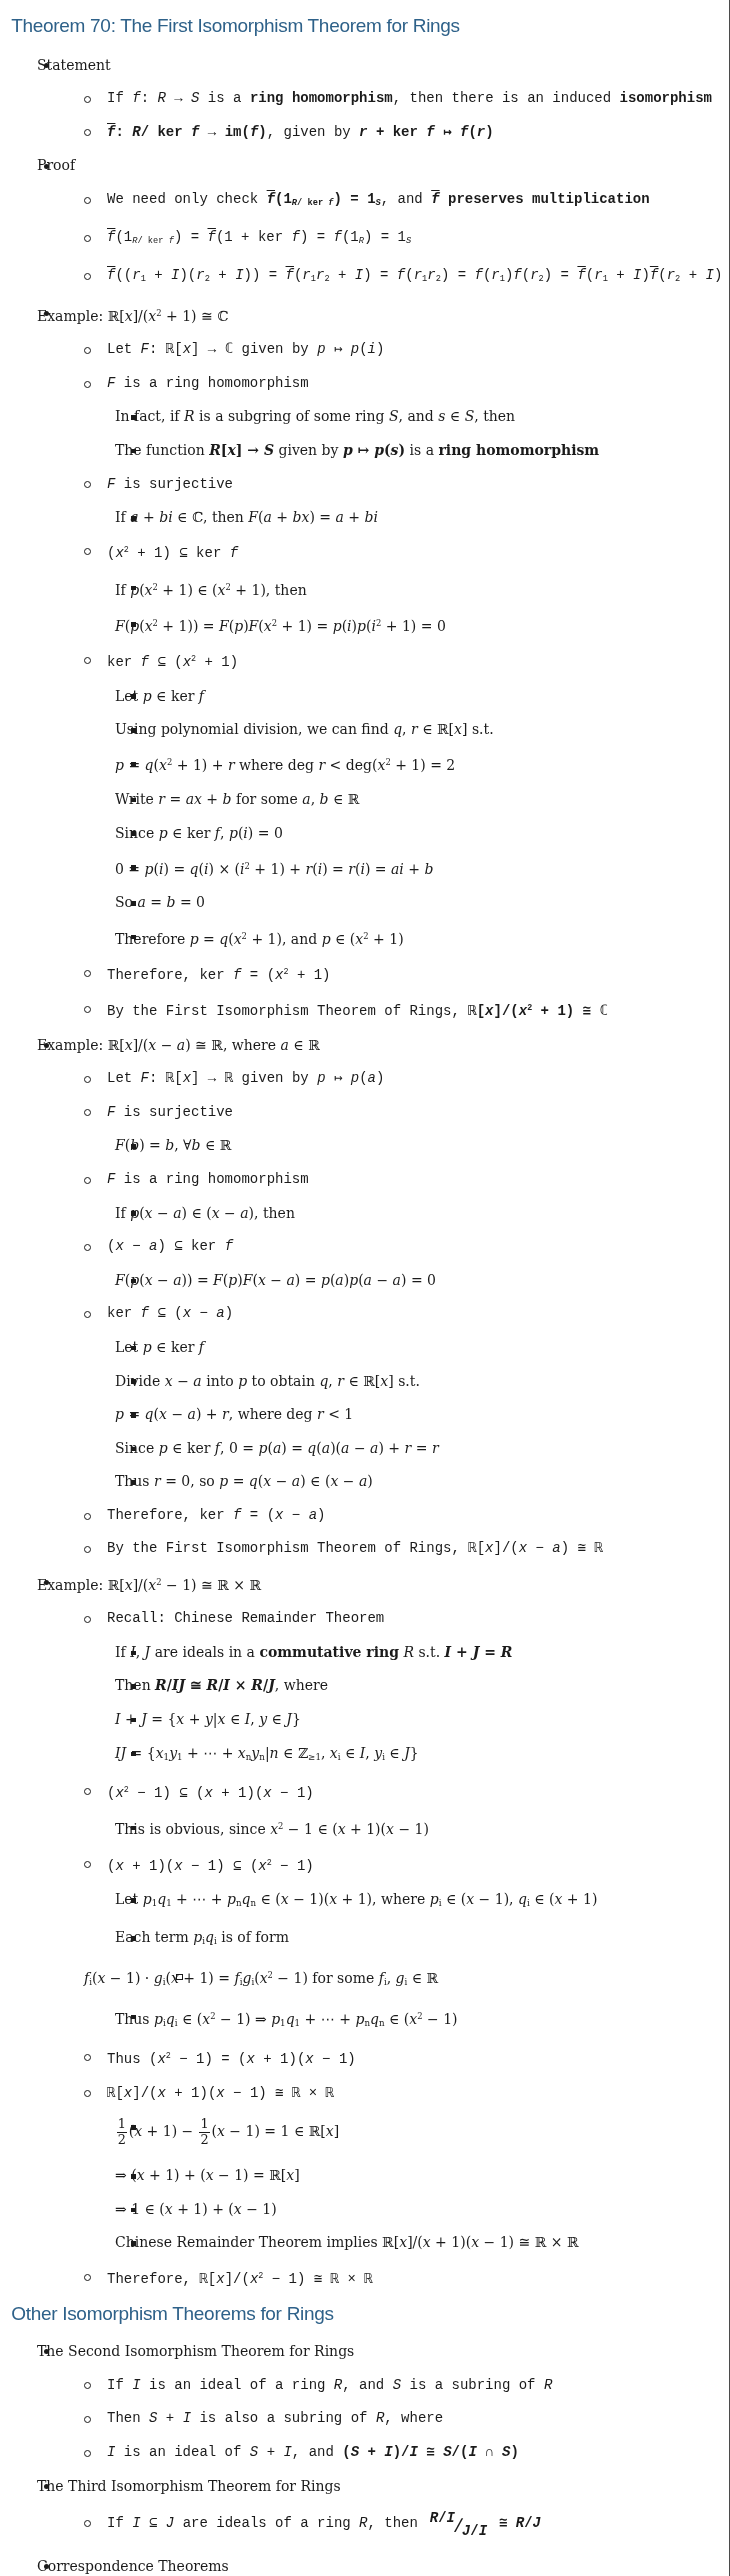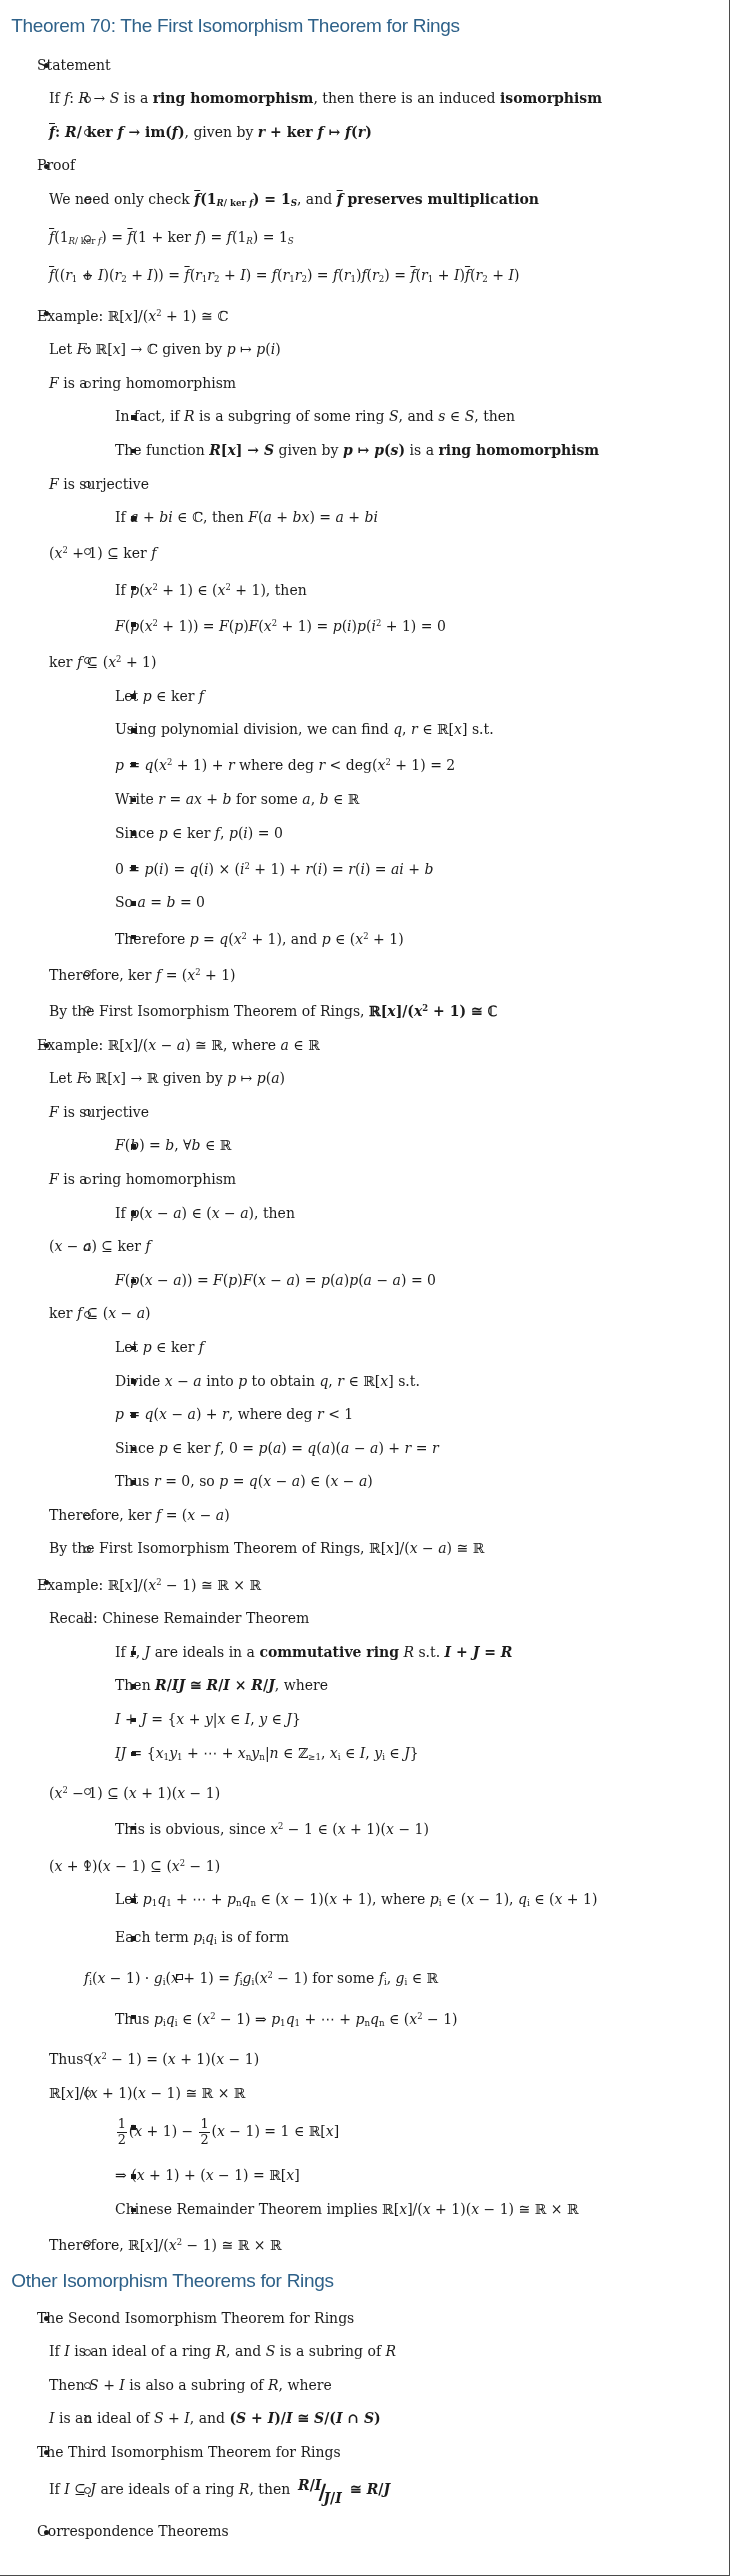--- a/index.html
+++ b/index.html
@@ -30,21 +30,21 @@
   }
   .h1{margin:14.6px 0 19px 11.2px;}
   .h2{margin:14.6px 0 17px 11.2px;}
   .li{
     position:relative;
     line-height:19px;
     margin-bottom:14.6px;
     min-height:19px;
   }
   .lvl1{padding-left:37px;}
-  .lvl2{padding-left:49px;}
+  .lvl2{padding-left:107px;font-family:Liberation Mono, monospace;}
   .lvl3{padding-left:115px;}
   .lvl4{padding-left:84px;}
   .marker{position:absolute;display:block;}
   .m1{left:44px; top:7.3px;width:5px;height:5px;background:var(--ink);border-radius:50%;}
   .m2{left:84px;top:6.7px;width:5px;height:5px;border:0.9px solid var(--ink);border-radius:50%;background:transparent;}
   .m3{left:131px;top:7.9px;width:4.5px;height:4.5px;background:var(--ink);}
   .m4{left:176px;top:7.3px;width:4.5px;height:4.5px;border:0.9px solid var(--ink);background:transparent;}
   .txt{white-space:nowrap;}
   i{font-style:italic;}
   b{font-weight:bold;}
@@ -130,20 +130,21 @@
       <div class="li lvl2"><span class="marker m2"></span><span class="txt">Thus (<i>x</i><sup>2</sup> − 1) = (<i>x</i> + 1)(<i>x</i> − 1)</span></div>
       <div class="li lvl2"><span class="marker m2"></span><span class="txt">ℝ[<i>x</i>]/(<i>x</i> + 1)(<i>x</i> − 1) ≅ ℝ × ℝ</span></div>
       <div class="li lvl3"><span class="marker m3"></span><span class="txt"><span class="frac">
             <span class="fn">1</span>
             <span class="fd">2</span>
           </span>(<i>x</i> + 1) − <span class="frac">
             <span class="fn">1</span>
             <span class="fd">2</span>
           </span>(<i>x</i> − 1) = 1 ∈ ℝ[<i>x</i>]</span></div>
       <div class="li lvl3"><span class="marker m3"></span><span class="txt">⇒ (<i>x</i> + 1) + (<i>x</i> − 1) = ℝ[<i>x</i>]</span></div>
+      <div class="li lvl3"><span class="marker m3"></span><span class="txt">⇒ 1 ∈ (<i>x</i> + 1) + (<i>x</i> − 1)</span></div>
       <div class="li lvl3"><span class="marker m3"></span><span class="txt">Chinese Remainder Theorem implies ℝ[<i>x</i>]/(<i>x</i> + 1)(<i>x</i> − 1) ≅ ℝ × ℝ</span></div>
       <div class="li lvl2"><span class="marker m2"></span><span class="txt">Therefore, ℝ[<i>x</i>]/(<i>x</i><sup>2</sup> − 1) ≅ ℝ × ℝ</span></div>
       <div class="heading h2">Other Isomorphism Theorems for Rings</div>
       <div class="li lvl1"><span class="marker m1"></span><span class="txt">The Second Isomorphism Theorem for Rings</span></div>
       <div class="li lvl2"><span class="marker m2"></span><span class="txt">If <i>I</i> is an ideal of a ring <i>R</i>, and <i>S</i> is a subring of <i>R</i></span></div>
       <div class="li lvl2"><span class="marker m2"></span><span class="txt">Then <i>S</i> + <i>I</i> is also a subring of <i>R</i>, where</span></div>
       <div class="li lvl2"><span class="marker m2"></span><span class="txt"><i>I</i> is an ideal of <i>S</i> + <i>I</i>, and <b>(<i>S</i> + <i>I</i>)/<i>I</i> ≅ <i>S</i>/(<i>I</i> ∩ <i>S</i>)</b></span></div>
       <div class="li lvl1"><span class="marker m1"></span><span class="txt">The Third Isomorphism Theorem for Rings</span></div>
       <div class="li lvl2"><span class="marker m2"></span><span class="txt">If <i>I</i> ⊆ <i>J</i> are ideals of a ring <i>R</i>, then <b><span class="skew"><span class="skn"><i>R</i>/<i>I</i></span><span class="sks">∕</span><span class="skd"><i>J</i>/<i>I</i></span></span> ≅ <i>R</i>/<i>J</i></b></span></div>
       <div class="li lvl1"><span class="marker m1"></span><span class="txt">Correspondence Theorems</span></div>

